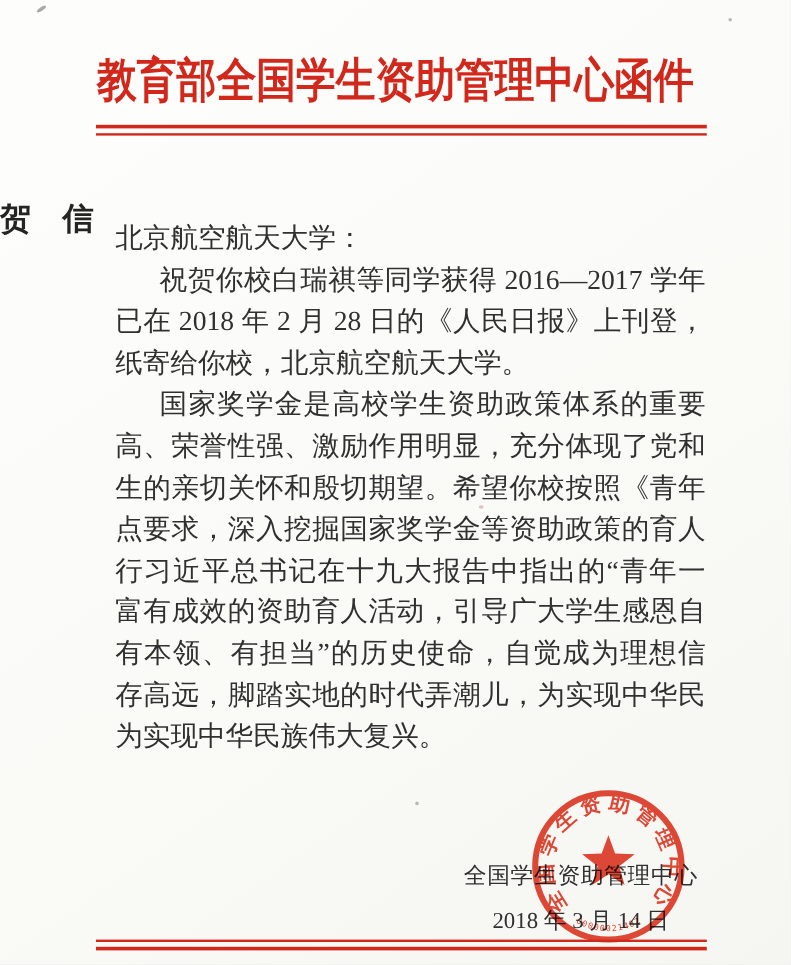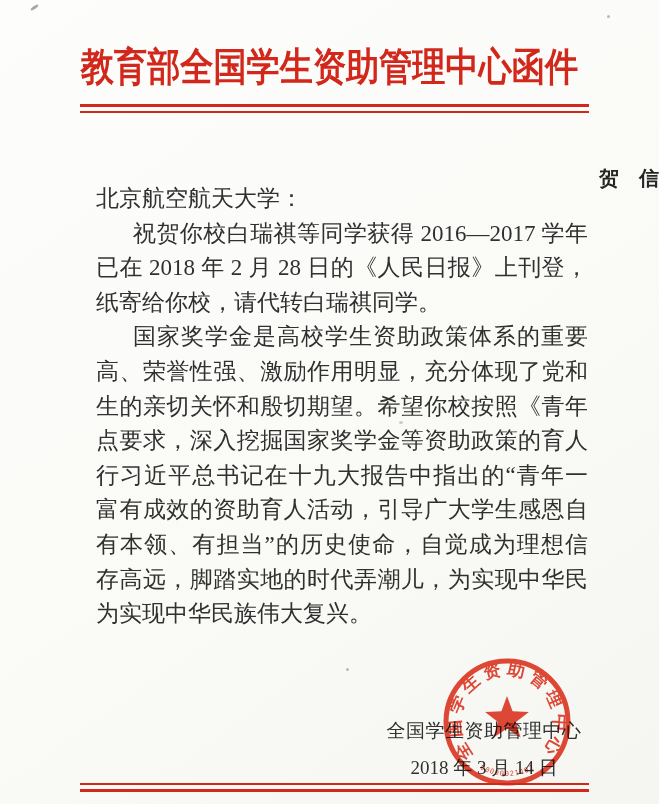--- a/index.html
+++ b/index.html
@@ -23,22 +23,22 @@
   }
   .rule { position: absolute; left: 80px; width: 509px; }
   .rule-top { top: 104px; }
   .rule-top .bar-thick { height: 3px; background: var(--red); }
   .rule-top .bar-thin  { height: 1.5px; background: var(--red); margin-top: 4px; }
   .rule-bottom { top: 783px; }
   .rule-bottom .bar-thin  { height: 1.5px; background: var(--red); }
   .rule-bottom .bar-thick { height: 3.5px; background: var(--red); margin-top: 4px; }
   .letter-heading {
     position: absolute; top: 165px; left: 0; right: 0;
-    text-align: right;
-    font-size: 20px; font-weight: bold; color: #242424;
+    text-align: left;
+    font-size: 26px; font-weight: bold; color: #242424;
   }
   .body-block {
     position: absolute; top: 182px; left: 96px; width: 492px;
     font-size: 23px; color: var(--ink);
   }
   .bline {
     height: 34.6px; line-height: 34.6px;
     text-align: justify; text-align-last: justify;
     overflow: hidden;
   }
@@ -83,21 +83,21 @@
     <div class="bar-thin"></div>
   </div>
 
   <div class="letter-heading">贺　信</div>
 
   <div class="body-block">
     <div class="bline open">北京航空航天大学：</div>
 
     <div class="bline indent">祝贺你校白瑞祺等同学获得 2016—2017 学年国家奖学</div>
     <div class="bline">已在 2018 年 2 月 28 日的《人民日报》上刊登，现将当期报</div>
-    <div class="bline open">纸寄给你校，请代转白瑞祺同学。</div>
+    <div class="bline open">纸寄给你校，北京航空航天大学。</div>
 
     <div class="bline indent">国家奖学金是高校学生资助政策体系的重要内容，级别</div>
     <div class="bline">高、荣誉性强、激励作用明显，充分体现了党和政府对大学</div>
     <div class="bline">生的亲切关怀和殷切期望。希望你校按照《青年一代有理想</div>
     <div class="bline">点要求，深入挖掘国家奖学金等资助政策的育人功能，开展</div>
     <div class="bline">行习近平总书记在十九大报告中指出的“青年一代有理想、</div>
     <div class="bline">富有成效的资助育人活动，引导广大学生感恩自强，自觉履</div>
     <div class="bline">有本领、有担当”的历史使命，自觉成为理想信念坚定，志</div>
     <div class="bline">存高远，脚踏实地的时代弄潮儿，为实现中华民族伟大复兴</div>
     <div class="bline open">为实现中华民族伟大复兴。</div>

